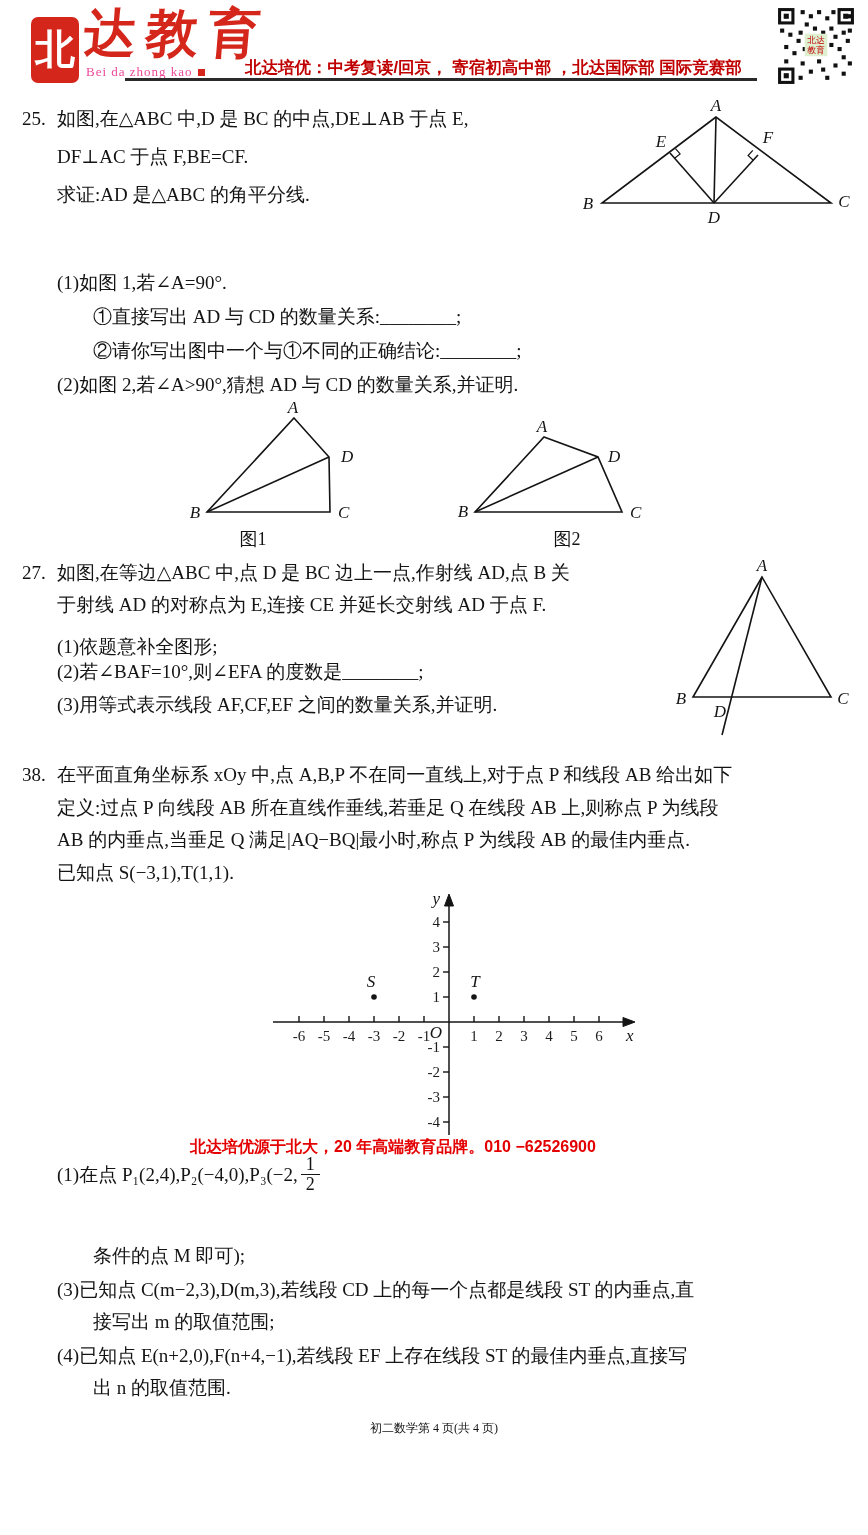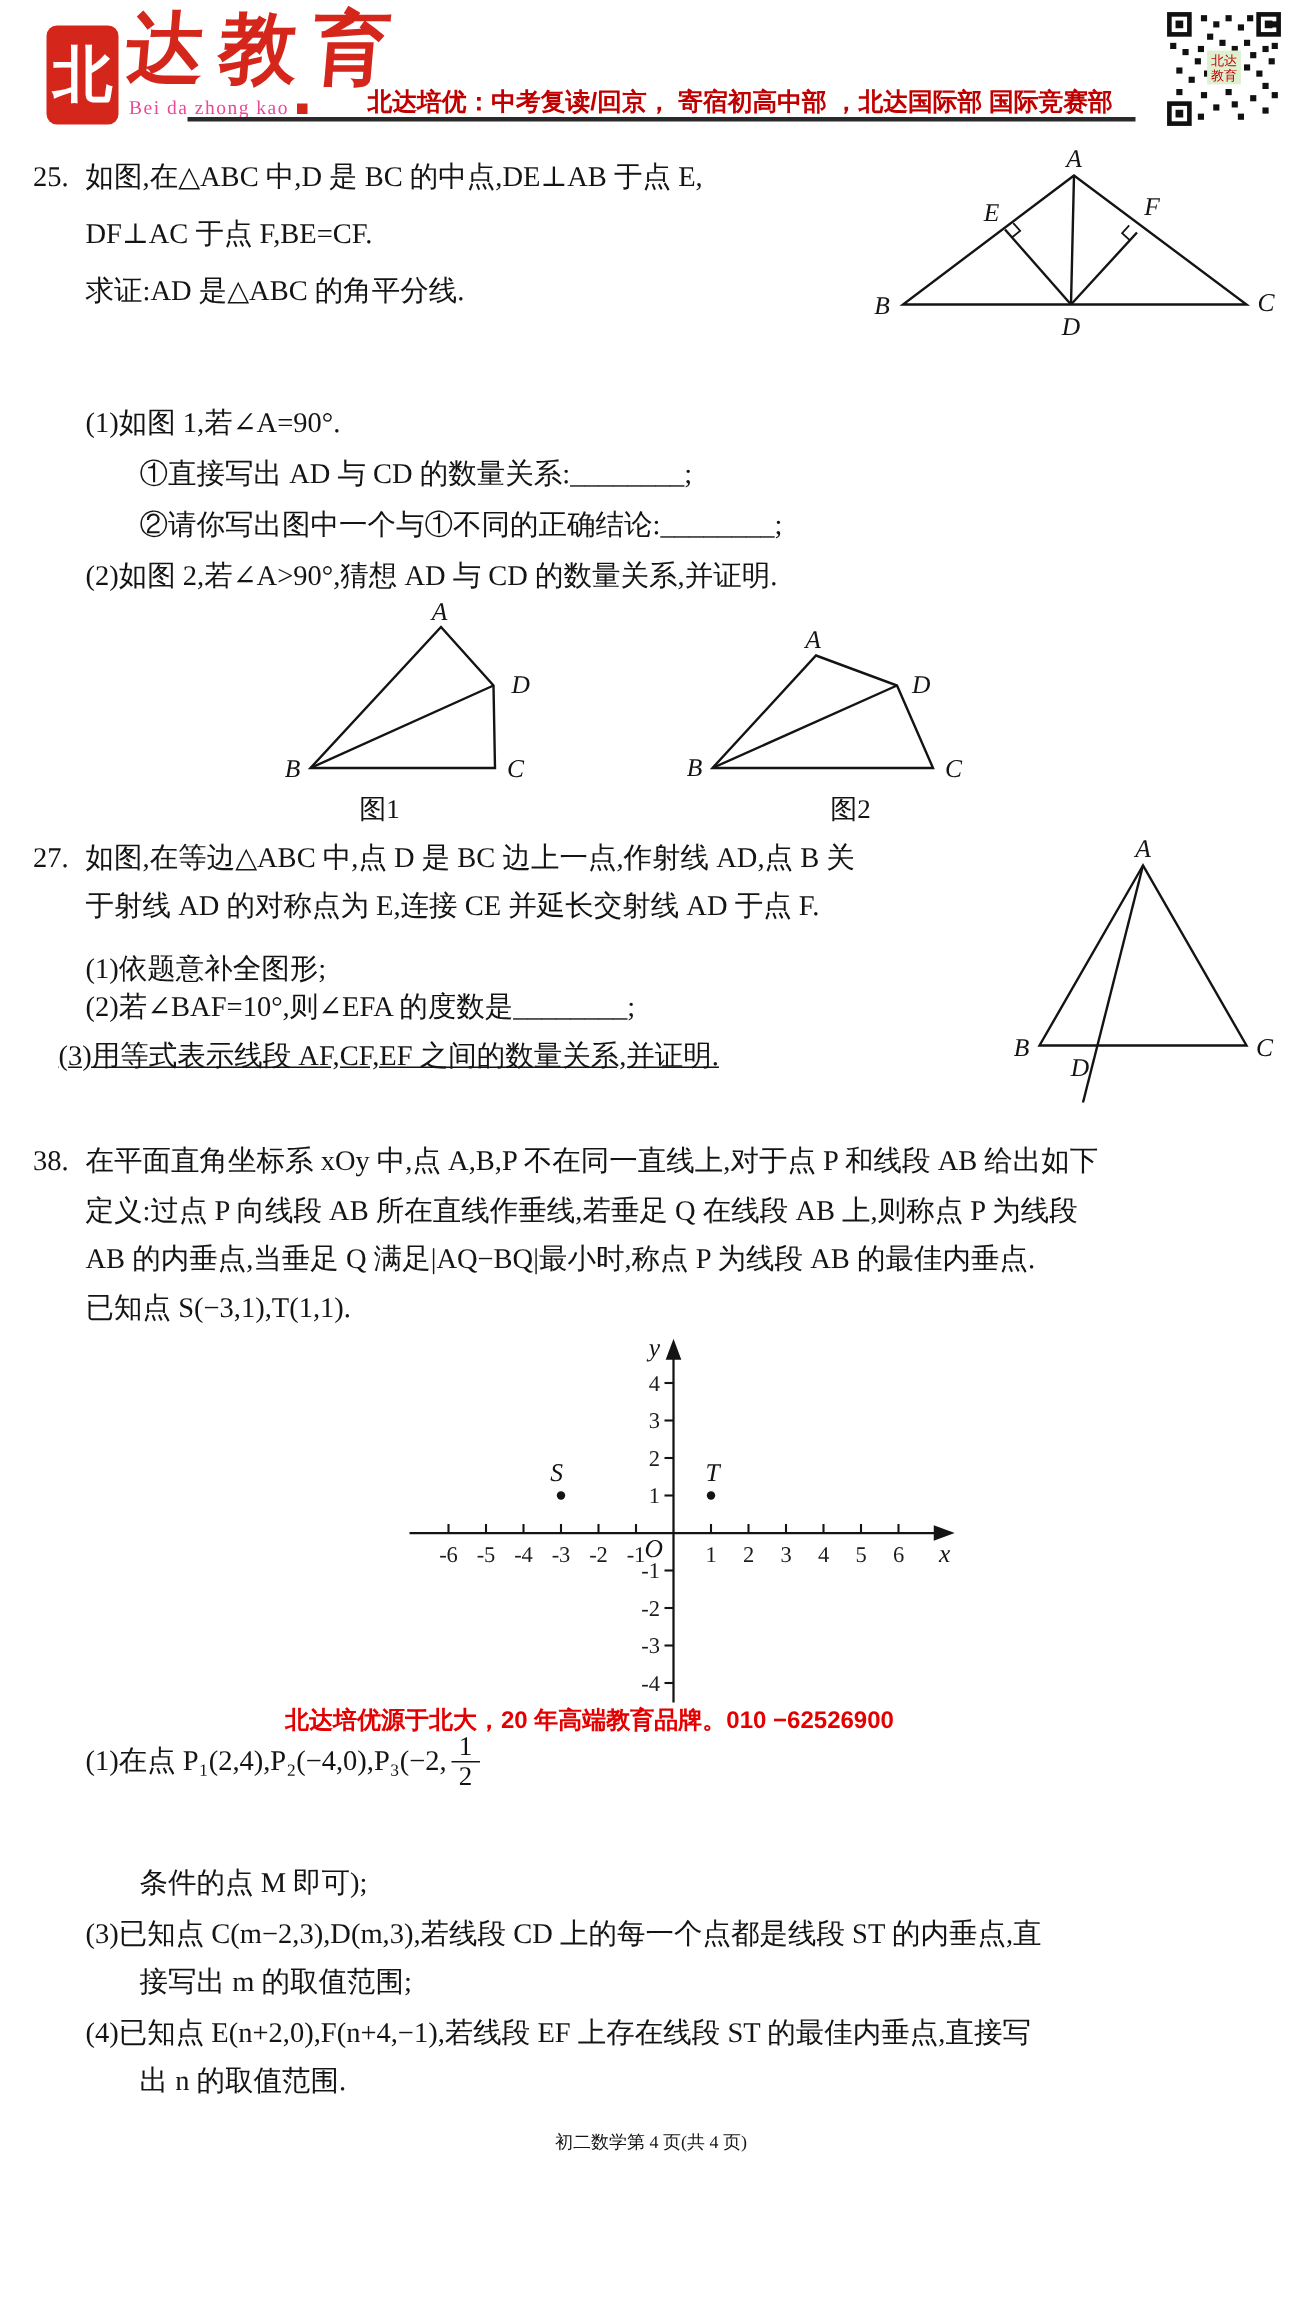--- a/index.html
+++ b/index.html
@@ -153,21 +153,21 @@
     <text class="vlabel" x="480" y="118">C</text>
     <text class="cap" x="417" y="145" text-anchor="middle">图2</text>
   </svg>
 
   <div class="t" style="left:22px;top:560px;">
     <span class="qn">27.</span><span>如图,在等边△ABC 中,点 D 是 BC 边上一点,作射线 AD,点 B 关</span>
   </div>
   <div class="t" style="left:57px;top:592px;">于射线 AD 的对称点为 E,连接 CE 并延长交射线 AD 于点 F.</div>
   <div class="t" style="left:57px;top:634px;">(1)依题意补全图形;</div>
   <div class="t" style="left:57px;top:659px;">(2)若∠BAF=10°,则∠EFA 的度数是________;</div>
-  <div class="t" style="left:39px;top:692px;text-decoration:underline;">(3)用等式表示线段 AF,CF,EF 之间的数量关系,并证明.</div>
+  <div class="t" style="left:57px;top:692px;">(3)用等式表示线段 AF,CF,EF 之间的数量关系,并证明.</div>
 
   <svg style="left:665px;top:560px;" width="200" height="185" viewBox="0 0 200 185">
     <g fill="none" stroke="#141414" stroke-width="1.6">
       <polygon points="97,17 28,137 166,137" fill="none"></polygon>
       <line x1="97" y1="17" x2="57" y2="175"></line>
     </g>
     <text class="vlabel" x="97" y="11" text-anchor="middle">A</text>
     <text class="vlabel" x="16" y="144" text-anchor="middle">B</text>
     <text class="vlabel" x="178" y="144" text-anchor="middle">C</text>
     <text class="vlabel" x="55" y="157" text-anchor="middle">D</text>

